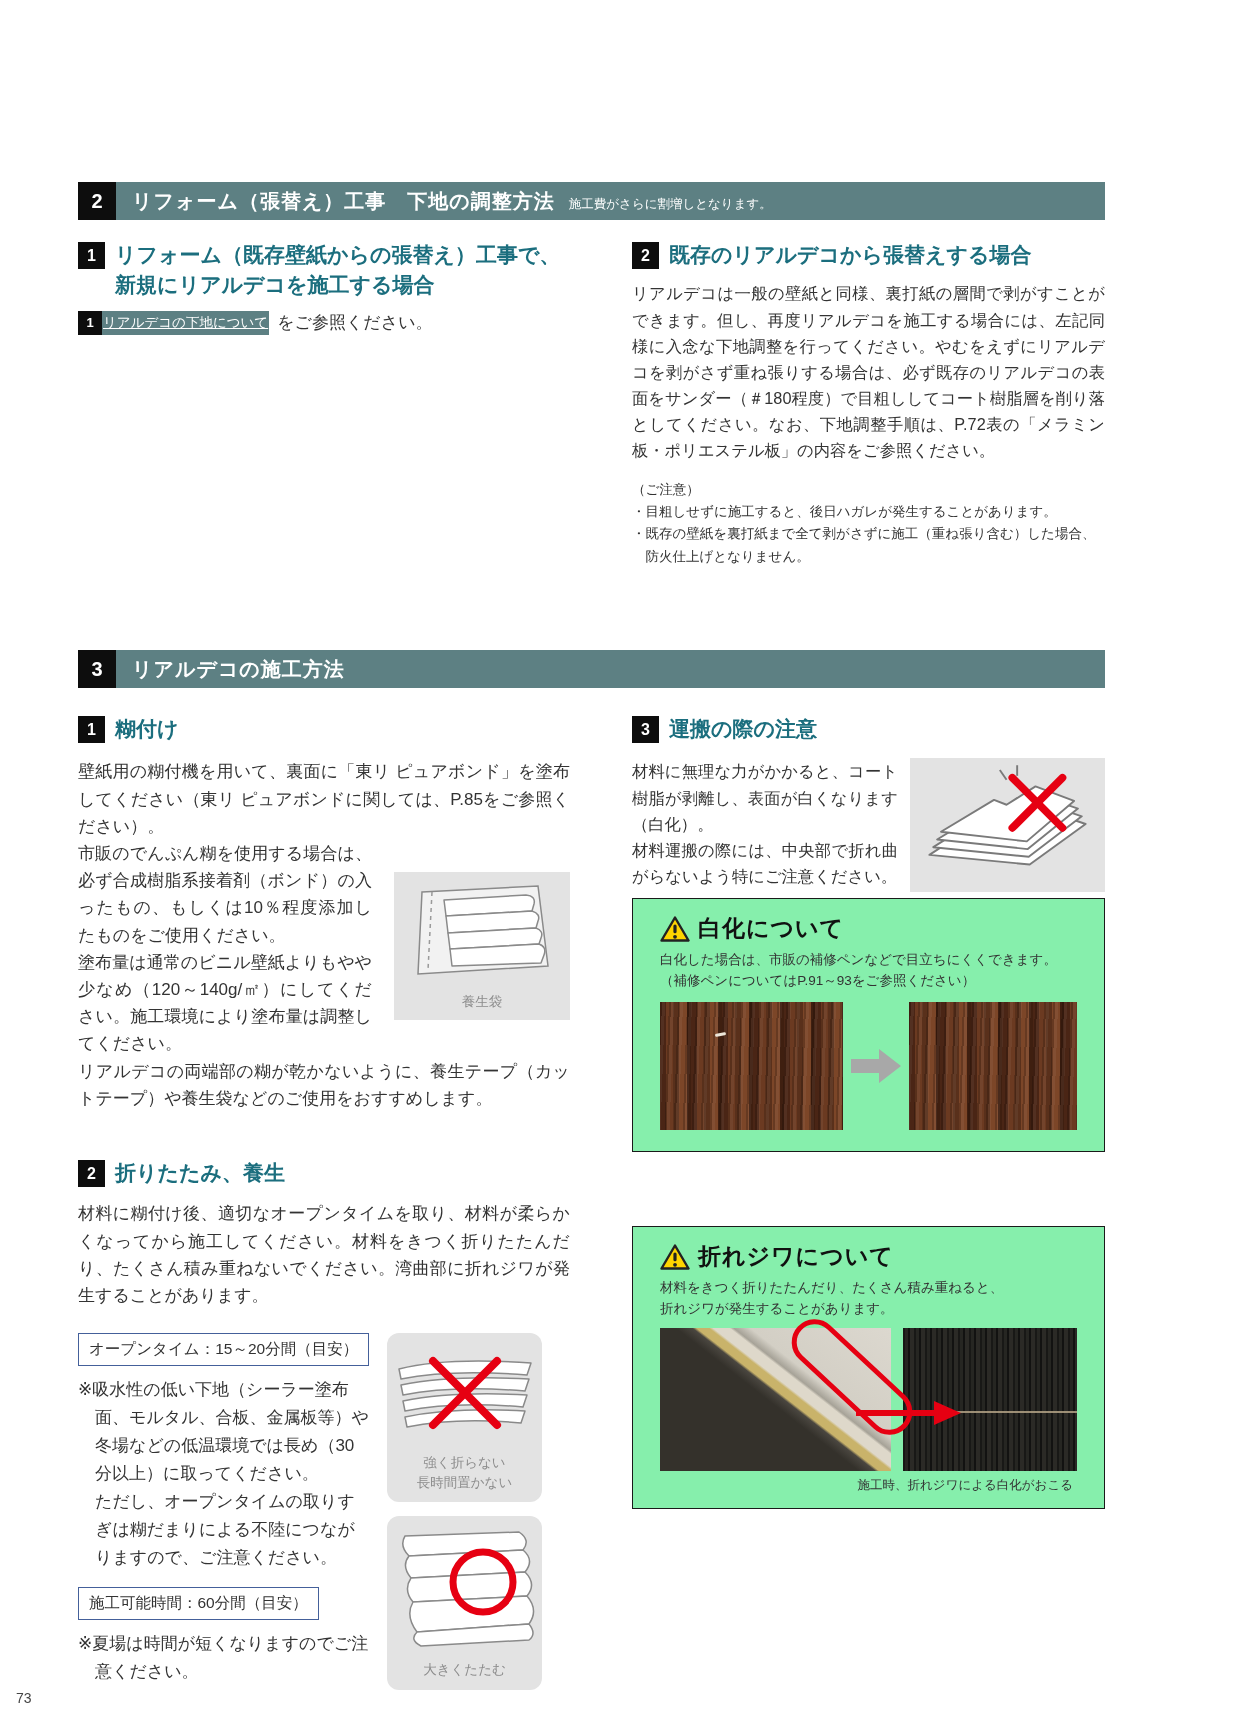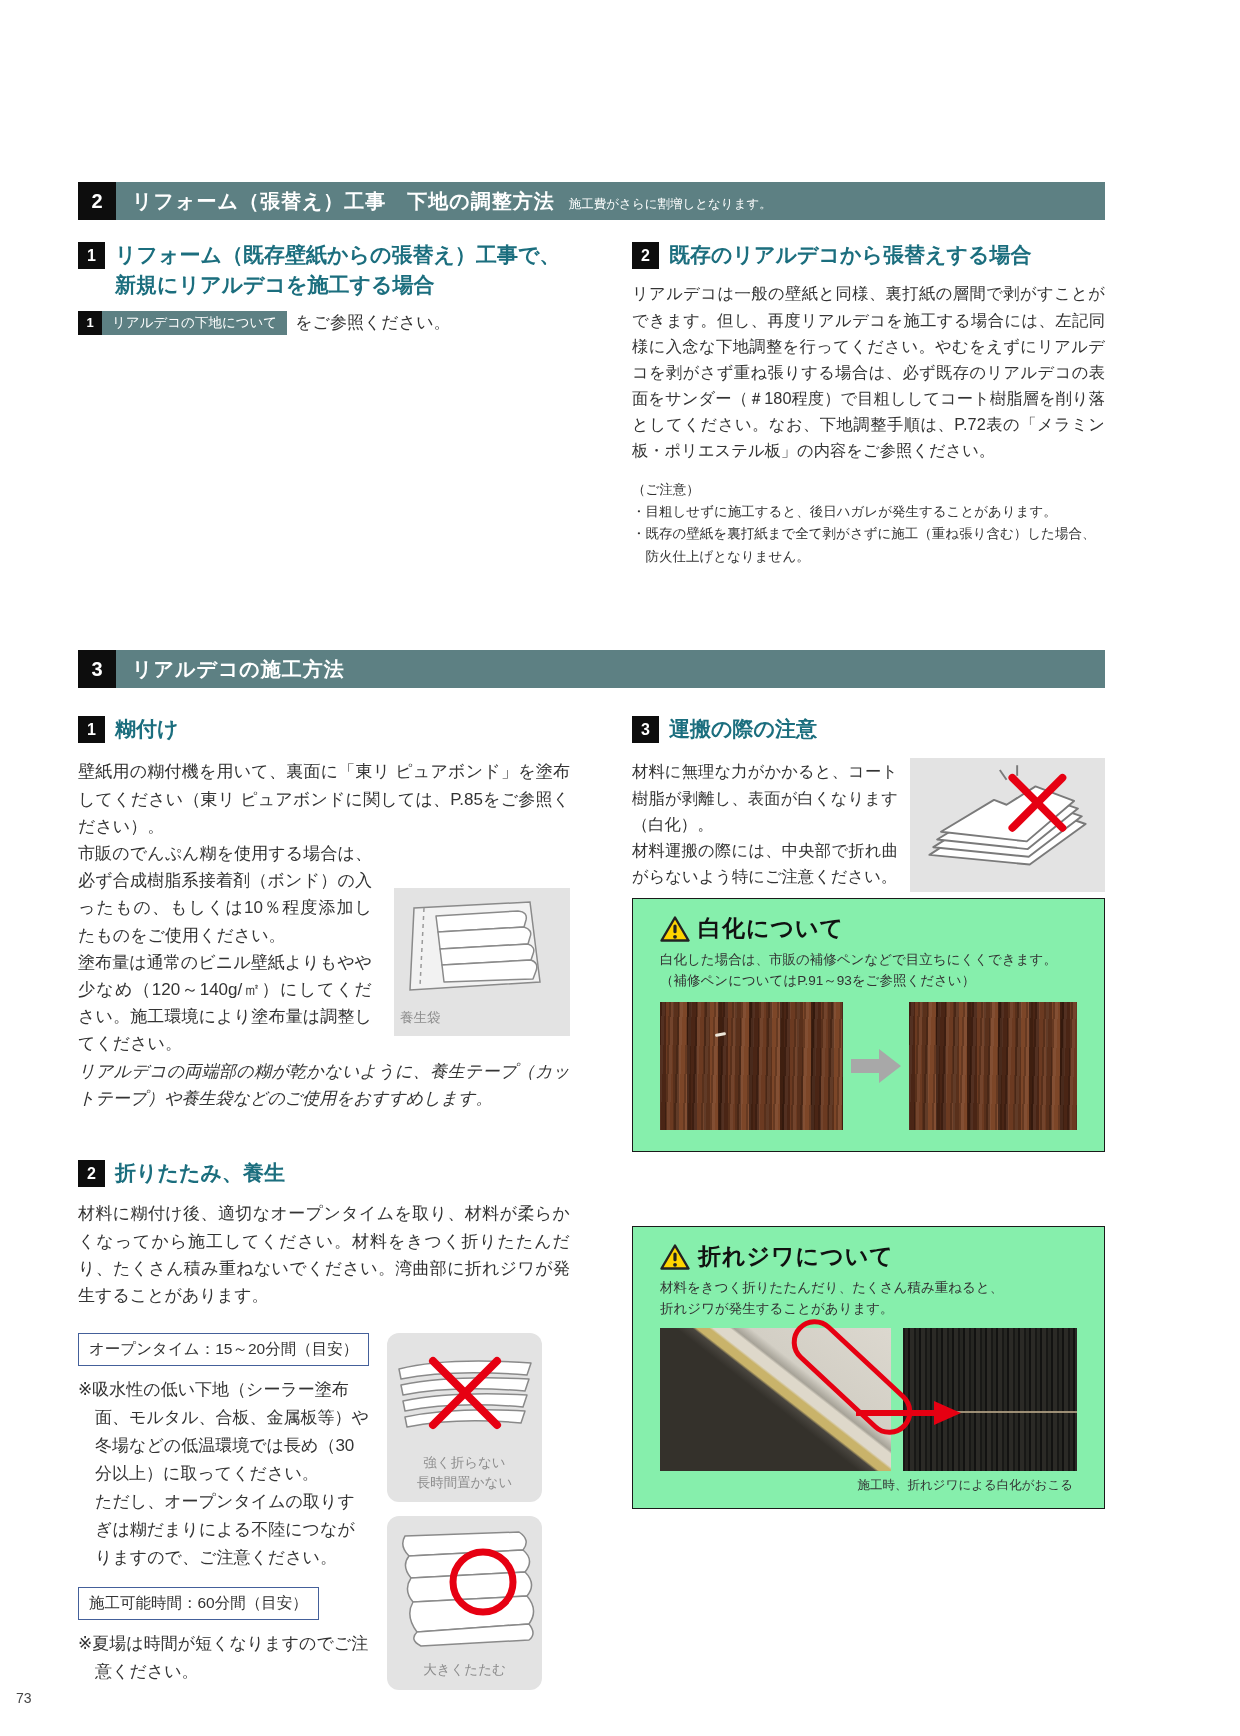--- a/index.html
+++ b/index.html
@@ -21,34 +21,34 @@
   .body-txt { font-size:17px; line-height:1.6; color:#333; text-align:justify; }
   .body-txt-r { font-size:16.3px; line-height:1.6; color:#333; text-align:justify; }
 
   
   .s2-left { position:absolute; left:78px; top:240px; width:492px; }
   .s2-right { position:absolute; left:632px; top:240px; width:473px; }
 
   .ref-line { margin-top:10px; display:flex; align-items:center; }
   .ref-tag { display:inline-flex; align-items:stretch; }
   .ref-tag .mini { width:24px; background:#0d0d0d; color:#fff; font-size:13px; font-weight:bold; display:flex; align-items:center; justify-content:center; }
-  .ref-tag .lbl { background:#5d8083; color:#fff; font-size:13.5px; line-height:24px; padding:0 10px; }
+  .ref-tag .lbl { background:#5d8083; color:#fff; font-size:13.5px; line-height:24px; padding:0 1px;text-decoration:underline; }
   .ref-suffix { font-size:17px; color:#333; margin-left:8px; }
 
   .note-block { margin-top:16px; font-size:13.5px; line-height:1.65; color:#333; }
   .note-block .hang { padding-left:1em; text-indent:-1em; }
 
   
   .paste { position:absolute; left:78px; top:714px; width:492px; }
   .paste .flow { margin-top:14px; }
-  .paste-fig { float:right; width:176px; margin-left:22px; margin-top:48px; margin-bottom:8px; background:#e3e3e3; padding:10px 6px 8px; text-align:left; }
+  .paste-fig { float:right; width:176px; margin-left:22px; margin-top:32px; margin-bottom:8px; background:#e3e3e3; padding:10px 6px 8px; text-align:center; }
   .fig-cap { color:#8c8c8c; font-size:13.5px; line-height:1.45; margin-top:6px; }
   .clearfix { clear:right; }
   p.cont { margin:0; }
-  .mt18 { margin-top:18px;font-style:italic; }
+  .mt18 { margin-top:18px; }
 
   .fold { position:absolute; left:78px; top:1158px; width:492px; }
   .fold-cols { display:flex; margin-top:24px; }
   .fold-left { width:292px; flex:0 0 292px; }
   .fold-right { width:155px; flex:0 0 155px; margin-left:17px; }
   .time-box { border:1.5px solid #44609a; padding:5px 10px; font-size:15.5px; color:#333; white-space:nowrap; width:fit-content; }
   .fold-note { margin-top:10px; font-size:17px; line-height:1.65; color:#333; }
   .fold-note .hang { padding-left:1em; text-indent:-1em; }
   .fold-note .ind { padding-left:1em; }
   .gray-fig { background:#e3e3e3; text-align:center; padding:12px 4px 10px;border-radius:12px; }

